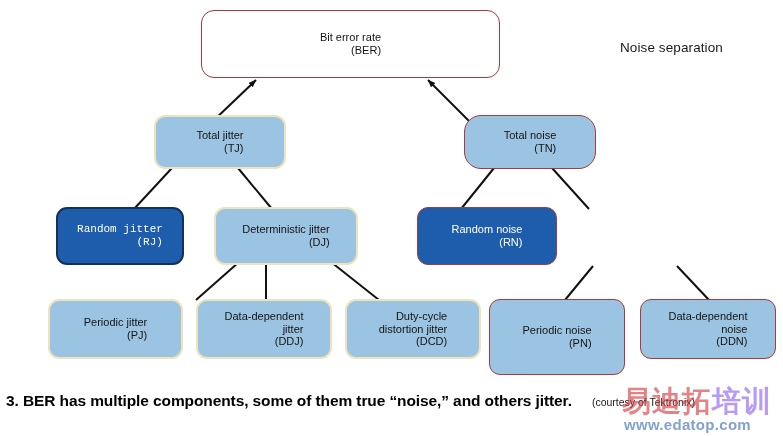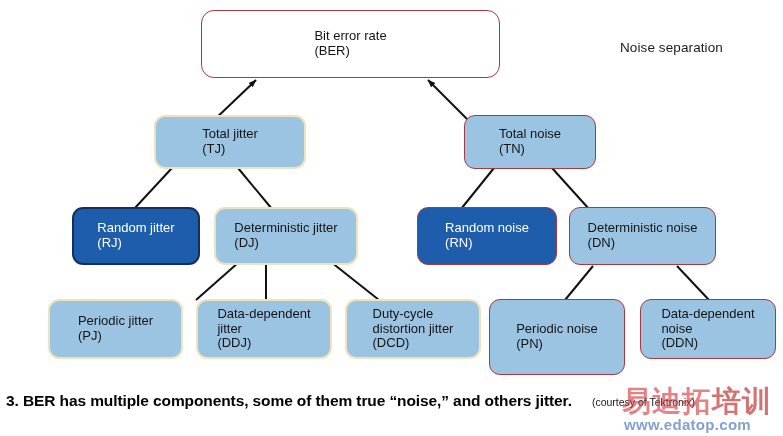--- a/index.html
+++ b/index.html
@@ -62,23 +62,23 @@
     white-space: nowrap;
   }
 
   
   .node {
     position: absolute;
     box-sizing: border-box;
     display: flex;
     align-items: center;
     justify-content: center;
-    text-align: left;
+    text-align: right;
     border-radius: 11px;
-    font-size: 13px;
+    font-size: 11px;
     line-height: 1.14;
     color: #141414;
     padding: 2px 4px;
     white-space: pre-line;
   }
   .node.root {
     background: #ffffff;
     border: 1.6px solid #a8393c;
     border-radius: 13px;
   }
@@ -138,21 +138,21 @@
   #wm-cn {
     position: absolute;
     left: 0; top: 0;
     font-size: 29px;
     font-weight: bold;
     letter-spacing: 1px;
     white-space: nowrap;
     opacity: 0.62;
   }
   #wm-cn .wm-red  { color: #d3383c; }
-  #wm-cn .wm-blue { color: #b91c1c; }
+  #wm-cn .wm-blue { color: #8b5cf6; }
   #wm-url {
     position: absolute;
     left: 2px;
     top: 34px;
     font-size: 15px;
     font-weight: bold;
     color: #5f87bf;
     letter-spacing: 0.3px;
     opacity: 0.78;
     white-space: nowrap;
@@ -192,37 +192,35 @@
 
     <line x1="677" y1="266" x2="709" y2="300" stroke="#111111" stroke-width="2"></line>
   </svg>
 
   <div class="section-head" id="head-noise">Noise separation</div>
 
 
   <div class="node root" style="left:201px; top:10px; width:299px; height:68px;">Bit error rate
 (BER)</div>
 
-  <div class="node bounded-jitter" style="left:154px; top:115px; width:152px; height:54px;">Total jitter
+  <div class="node bounded-jitter" style="left:154px; top:115px; width:132px; height:54px;">Total jitter
 (TJ)</div>
 
-  <div class="node bounded-noise" style="left:464px; top:115px; width:132px; height:54px;">Total noise
+  <div class="node bounded-noise" style="left:464px; top:115px; width:132px; height:54px;border-radius:17px;">Total noise
 (TN)</div>
 
-  <div class="node unbounded-jitter" style="left:72px; top:207px; width:128px; height:58px;">Random jitter
+  <div class="node unbounded-jitter" style="left:56px; top:207px; width:128px; height:58px;font-family:Liberation Mono, monospace;">Random jitter
 (RJ)</div>
 
   <div class="node bounded-jitter" style="left:214px; top:207px; width:144px; height:58px;">Deterministic jitter
 (DJ)</div>
 
   <div class="node unbounded-noise" style="left:417px; top:207px; width:140px; height:58px;">Random noise
 (RN)</div>
 
-  <div class="node bounded-noise" style="left:569px; top:207px; width:147px; height:58px;">Deterministic noise
-(DN)</div>
 
   <div class="node bounded-jitter" style="left:48px; top:299px; width:135px; height:60px;">Periodic jitter
 (PJ)</div>
 
   <div class="node bounded-jitter" style="left:196px; top:299px; width:136px; height:60px;">Data-dependent
 jitter
 (DDJ)</div>
 
   <div class="node bounded-jitter" style="left:345px; top:299px; width:136px; height:60px;">Duty-cycle
 distortion jitter

